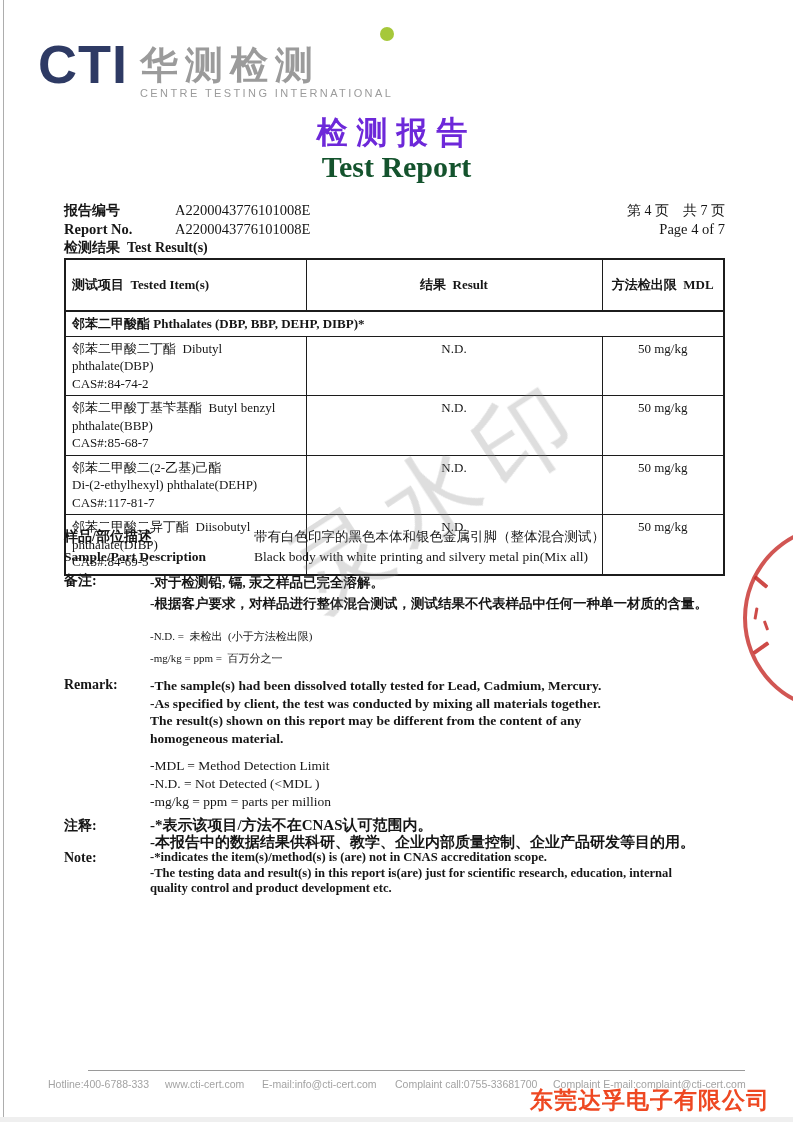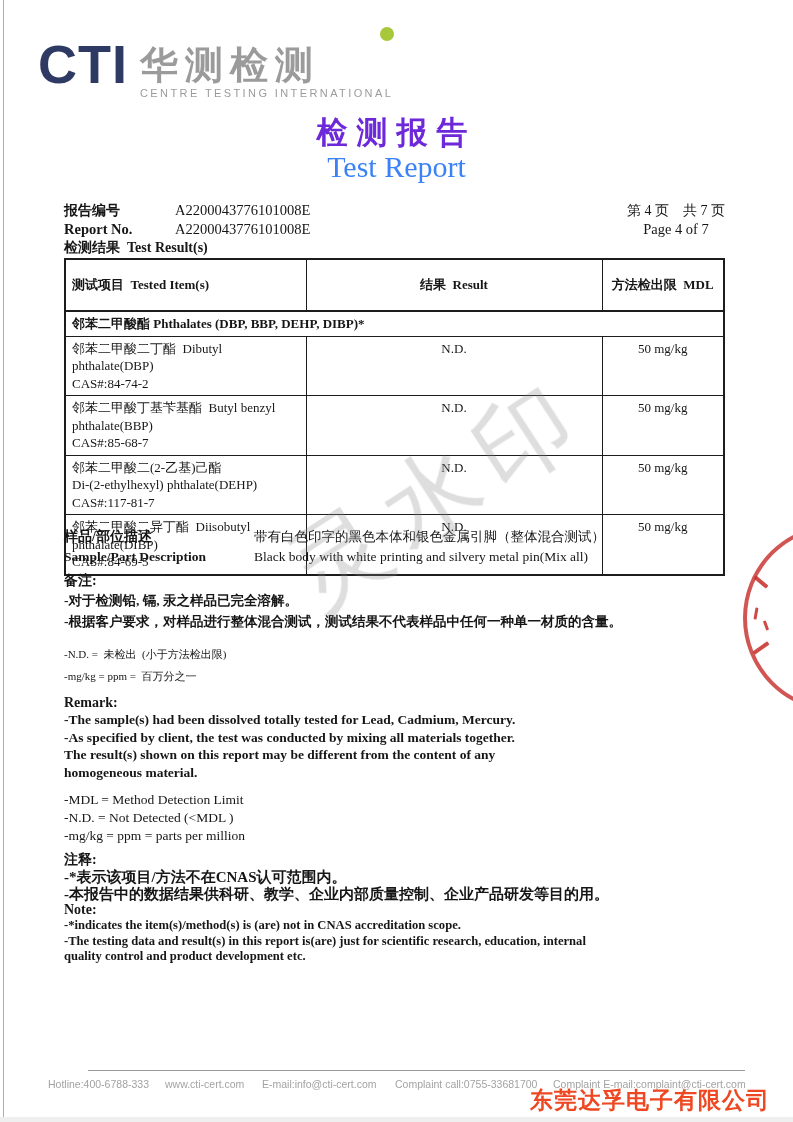--- a/index.html
+++ b/index.html
@@ -21,29 +21,29 @@
               background:#a6c83a; }
   .logo-right { margin-left:12px; padding-top:10px; }
   .logo-cn { font-size:38px; line-height:38px; color:#9b9b9b; letter-spacing:7px; font-weight:600; }
   .logo-en { font-family:"Liberation Sans","DejaVu Sans",sans-serif; font-size:11px; letter-spacing:2.4px;
              color:#9b9b9b; margin-top:3px; }
 
   
   .title-cn { position:absolute; top:112px; left:0; width:100%; text-align:center;
               font-size:31px; font-weight:bold; letter-spacing:9px; color:#6d28d9; }
   .title-en { position:absolute; top:150px; left:0; width:100%; text-align:center;
-              font-size:30px; font-weight:normal; color:#3b82f6; }
+              font-size:30px; font-weight:bold; color:#14532d; }
 
   
   .report-head { position:absolute; top:201px; left:64px; width:661px; display:flex;
                  justify-content:space-between; font-size:14.5px; line-height:19px; }
   .rh-row { display:flex;gap:25px; }
   .rh-label { font-weight:bold; width:86px; }
   .rh-label.cjk { font-family:"Liberation Sans","DejaVu Sans",sans-serif; font-size:14px; }
-  .rh-right { text-align:center; }
+  .rh-right { text-align:right; }
   .rh-right .cjk { font-size:14px; }
 
   .section-label { position:absolute; top:239px; left:64px; font-weight:bold; font-size:14px; }
 
   
   table.results { position:absolute; top:258px; left:64px; width:661px; border-collapse:collapse;
                   table-layout:fixed; font-size:13px; }
   table.results, table.results td, table.results th { border:1px solid #1c1c1c; }
   table.results { border-width:2px; }
   table.results th { border-bottom-width:2px; font-weight:bold; padding:16px 6px; height:27px; }
@@ -54,21 +54,21 @@
   td.center { text-align:center; padding-top:6px; }
 
   
   .sample { position:absolute; top:527px; left:64px; width:661px; display:flex; font-size:13.5px; line-height:20px;}
   .sample .lbl { width:190px; font-weight:bold; }
   .sample .lbl .cjk { font-size:14px; }
   .sample .val { width:471px; }
 
   
   .notes { position:absolute; top:572px; left:64px; width:680px; }
-  .note-row { display:flex;flex-direction:column; }
+  .note-row { display:flex; }
   .note-row .lbl { width:86px; font-weight:bold; font-size:14px; flex:none; }
   .note-row .content { width:594px; }
   .cn-b { font-size:13.5px; font-weight:bold; line-height:21px; }
   .cn-n { font-size:11px; line-height:21.5px; }
   .en-b { font-size:13.5px; font-weight:bold; line-height:17.5px; }
   .en-n { font-size:13.5px; line-height:18px; }
   .note-cn { font-size:15px; font-weight:bold; line-height:16.5px; }
   .note-en { font-size:12.6px; font-weight:bold; line-height:15.5px; white-space:nowrap; }
   .sp12 { height:12px; } .sp8 { height:8px; } .sp10 { height:10px; } .sp6 { height:6px; }
 

